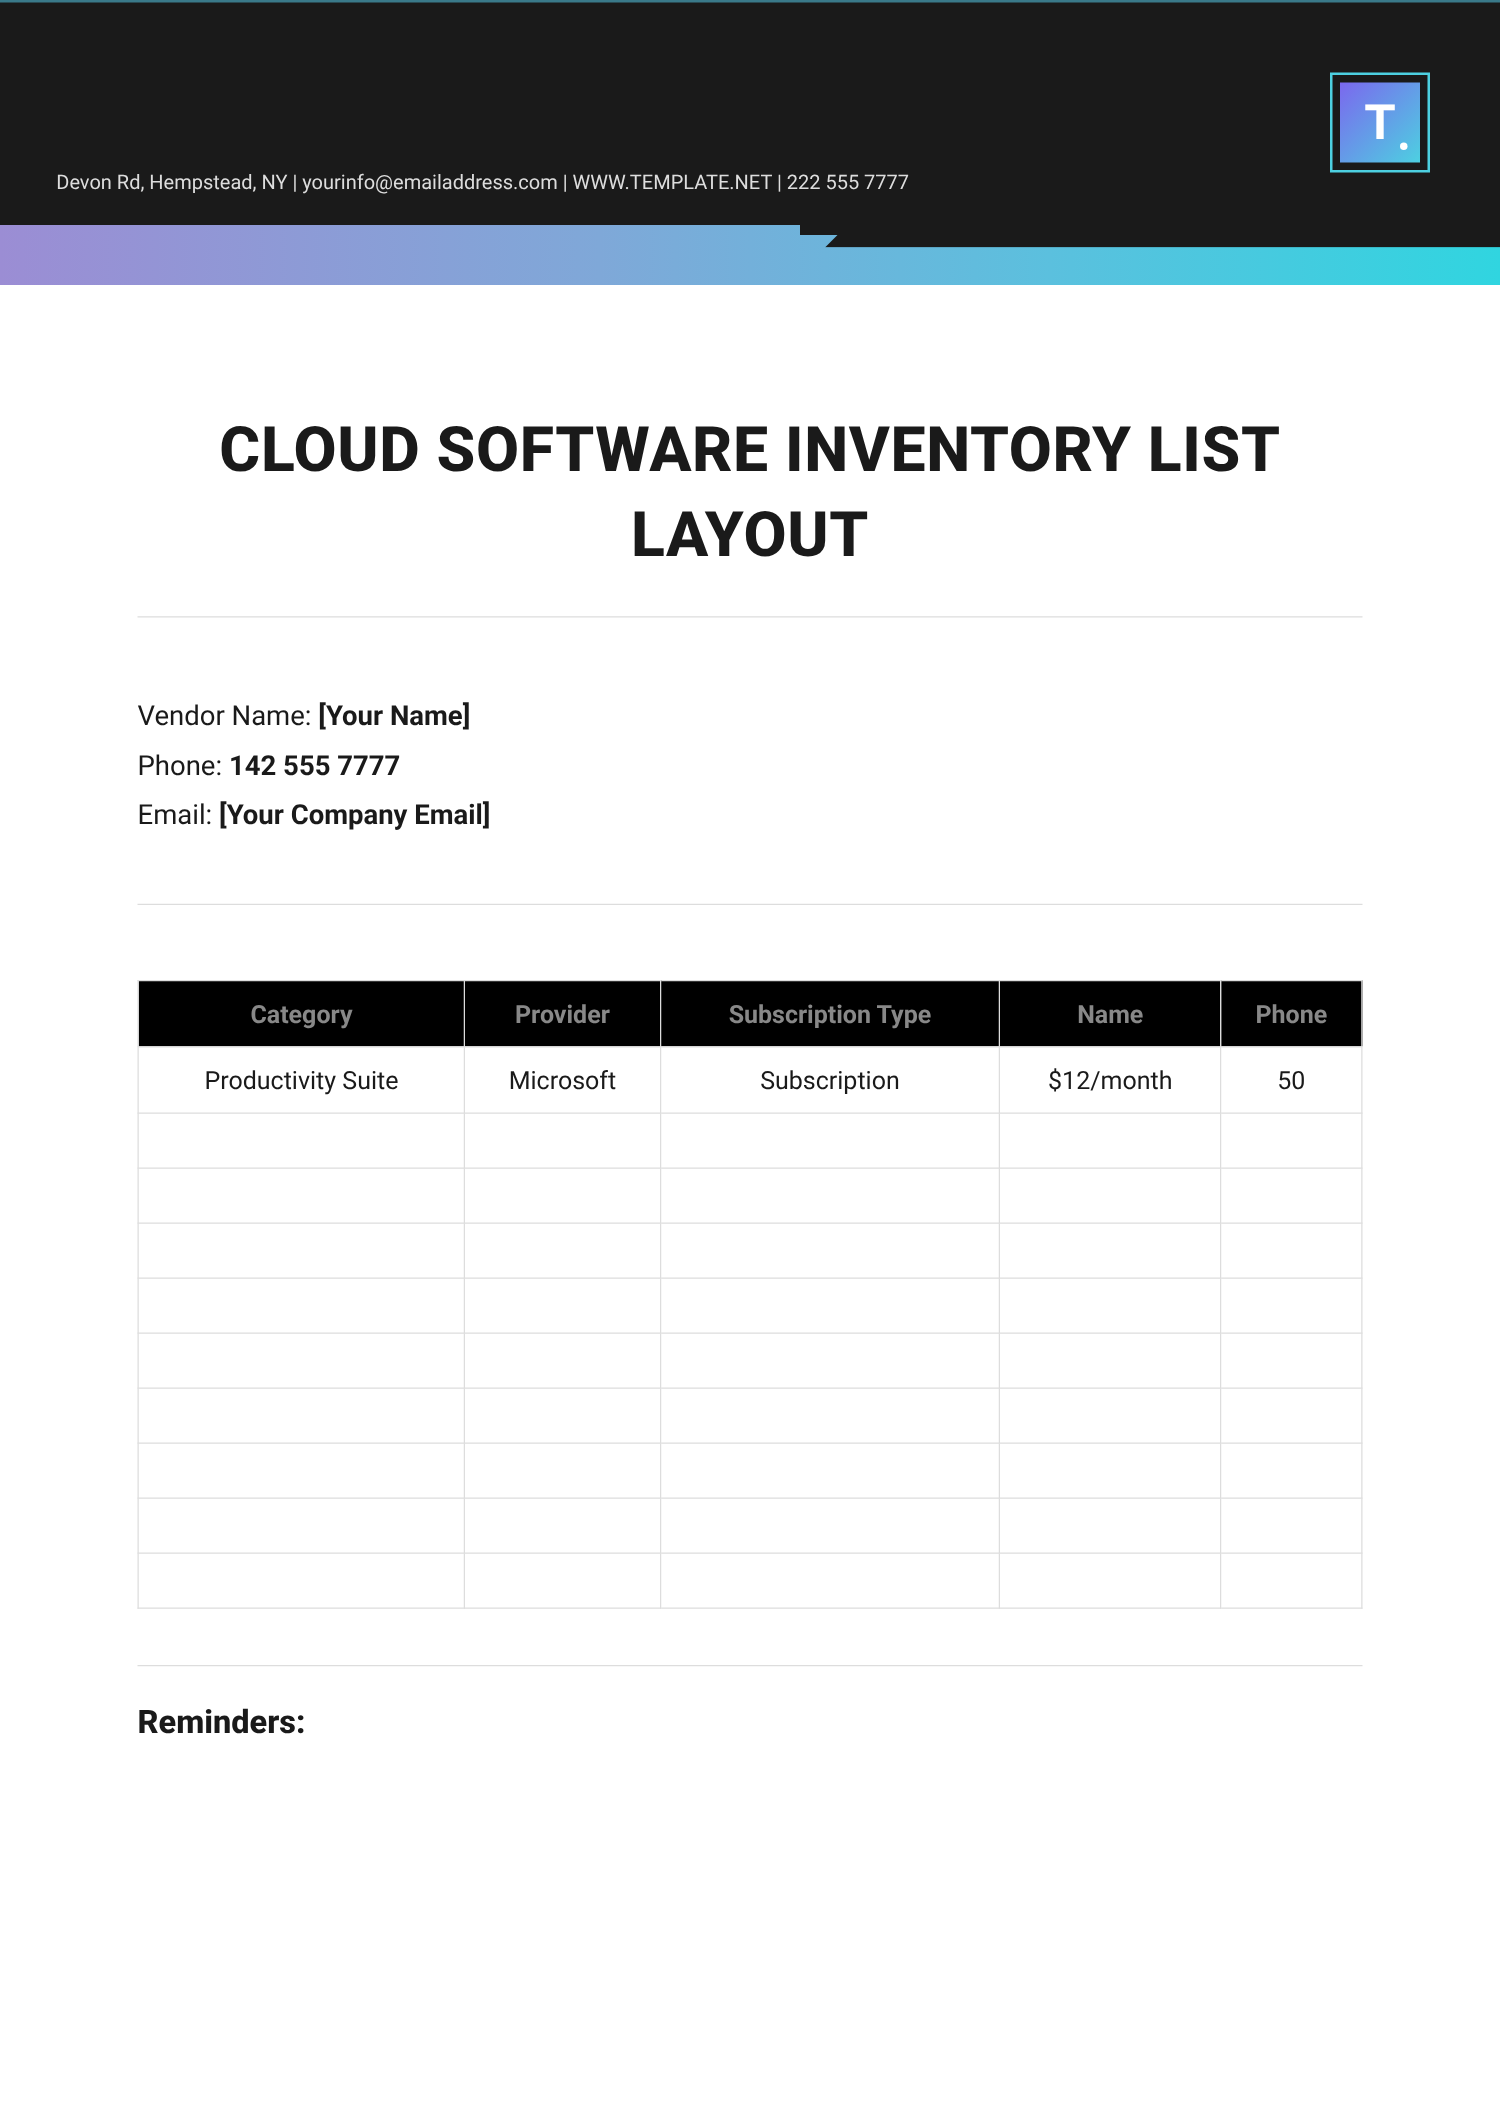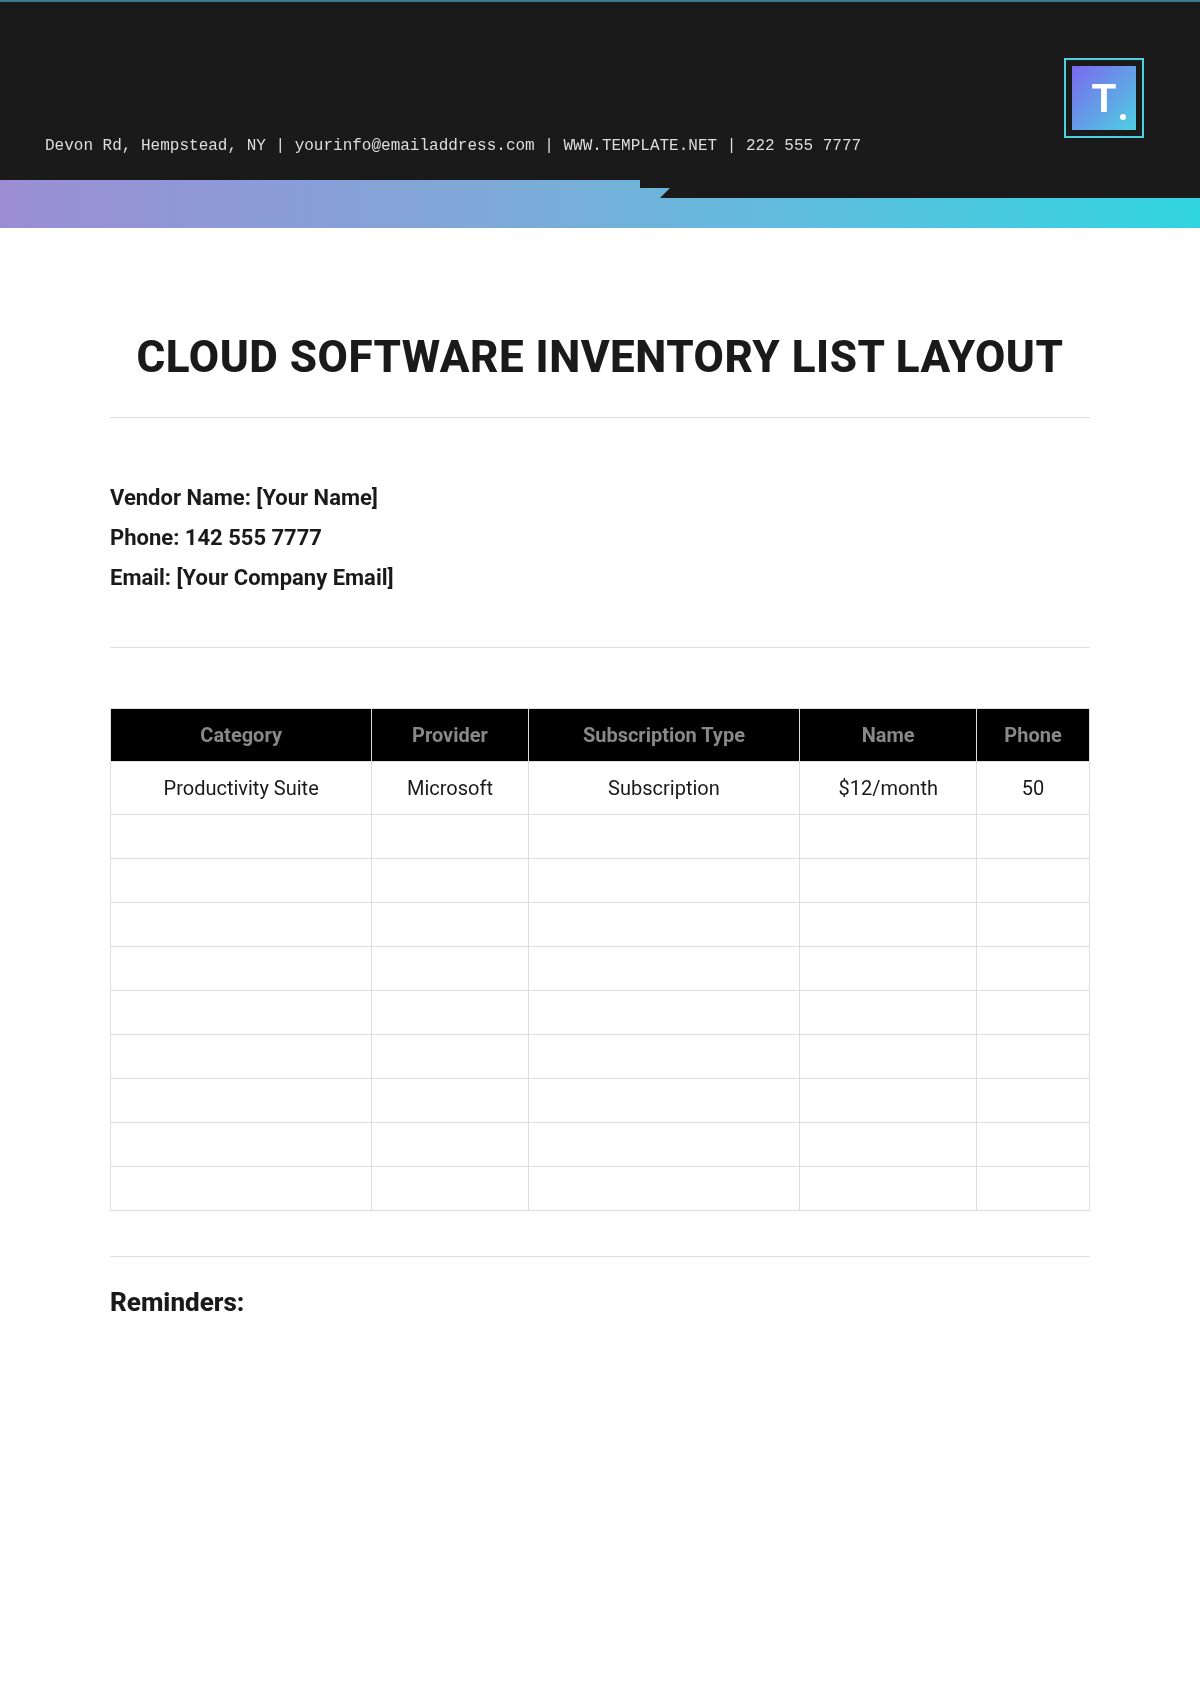--- a/index.html
+++ b/index.html
@@ -52,50 +52,49 @@
       height: 6px;
       background: #fff;
       border-radius: 50%;
     }
     .header-info {
       position: absolute;
       bottom: 25px;
       left: 45px;
       color: #ddd;
       font-size: 16px;
-      font-family: Liberation Mono, monospace;
     }
     .gradient-bar {
       height: 48px;
       background: linear-gradient(90deg, #9b8dd4 0%, #7fa8d8 40%, #5bc0de 70%, #30d5e0 100%);
       position: relative;
     }
     .main-title {
       text-align: center;
-      font-size: 44px;
+      font-size: 50px;
       font-weight: 800;
       color: #1a1a1a;
       margin-top: 100px;
       padding: 0 100px;
       line-height: 1.35;
       letter-spacing: 0.5px;
     }
     .hr-line {
       border: none;
       border-top: 1px solid #ddd;
       margin: 30px 110px;
     }
     .vendor-info {
       padding: 30px 110px 0;
       font-size: 22px;
       color: #1a1a1a;
       line-height: 1.8;
     }
     .vendor-info .label {
-      font-weight: 700;
+      font-weight: 400;
       margin-top: 32px;
     }
     .vendor-info .value {
       font-weight: 700;
     }
     .table-wrap {
       padding: 30px 110px 0;
     }
     table {
       width: 100%;

